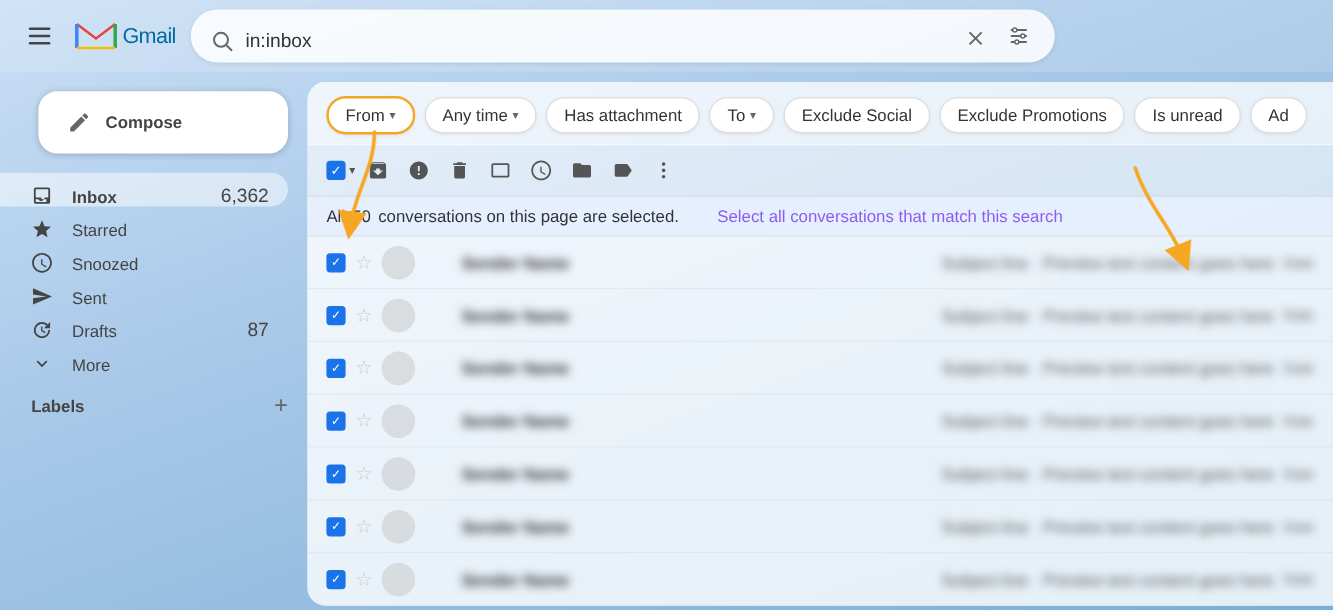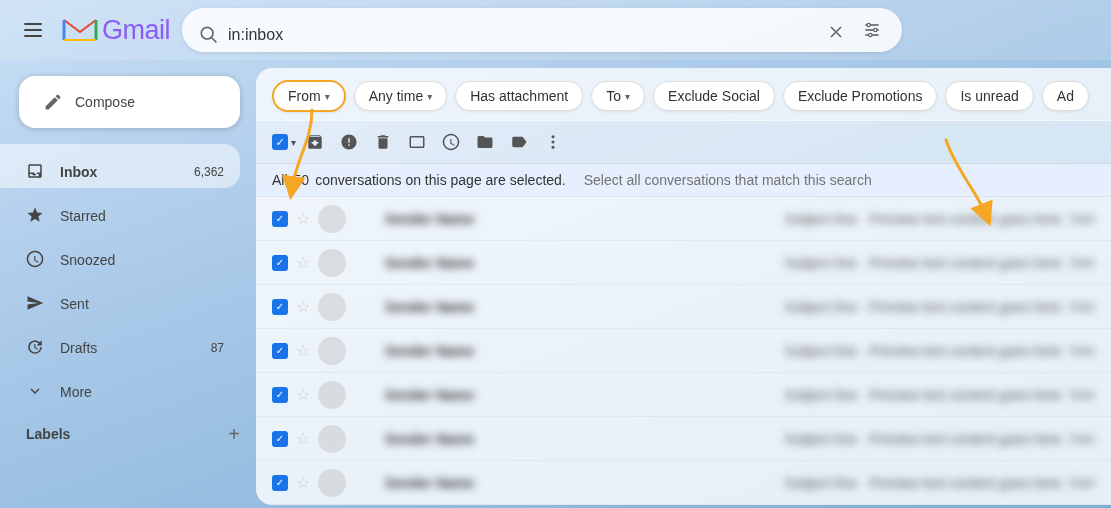--- a/index.html
+++ b/index.html
@@ -68,52 +68,52 @@
 
     
     .sidebar {
       width: 256px;
       flex-shrink: 0;
       padding: 8px 0;
       display: flex;
       flex-direction: column;
     }
     .compose-btn {
-      margin: 8px 16px 16px 19px;
+      margin: 8px 16px 16px 32px;
       background: white;
       border: none;
       border-radius: 16px;
       padding: 16px 24px;
       display: flex;
       align-items: center;
       gap: 12px;
       cursor: pointer;
       font-size: 14px;
-      font-weight: 400;
+      font-weight: 700;
       color: #444;
       box-shadow: 0 1px 6px rgba(0,0,0,0.2);
     }
     .compose-icon {
       width: 20px; height: 20px; flex-shrink: 0;
     }
     .nav-item {
       display: flex;
       align-items: center;
       padding: 16px 16px 4px 26px;
       gap: 16px;
       cursor: pointer;
       border-radius: 0 16px 16px 0;
       margin-right: 16px;
       font-size: 14px;
       color: #444;
-      height: 44px;
+      height: 28px;
     }
     .nav-item.active { background: rgba(255,255,255,0.5); font-weight: 600; }
     .nav-item-label { flex: 1; }
-    .nav-item-count { font-size: 12px; color: #444; font-weight: 500; }
+    .nav-item-count { font-size: 16px; color: #444; font-weight: 500; }
     .nav-icon { width: 18px; text-align: center; }
 
     .labels-section {
       display: flex;
       align-items: center;
       padding: 8px 16px 4px 26px;
       font-size: 14px;
       font-weight: 600;
       color: #444;
       margin-top: 8px;
@@ -200,24 +200,24 @@
       background: rgba(232, 240, 254, 0.85);
       padding: 8px 16px;
       font-size: 14px;
       color: #333;
       display: flex;
       align-items: center;
       gap: 6px;
       border-bottom: 1px solid rgba(200,200,200,0.3);
     }
     .select-all-link {
-      color: #737373;
+      color: #8b5cf6;
       cursor: pointer;
       text-decoration: none;
-      margin-left: 12px;
+      margin-left: 26px;
     }
     .bold-50 { font-weight: 400; }
 
     
     .email-list { flex: 1; overflow-y: auto; }
     .email-row {
       display: flex;
       align-items: center;
       padding: 6px 16px;
       gap: 8px;
@@ -279,21 +279,21 @@
   </button>
 
   <div class="gmail-logo">
     <svg width="36" height="28" viewBox="0 0 36 28">
       <path d="M2 4 L18 16 L34 4 L34 24 L2 24 Z" fill="none" stroke="#ddd" stroke-width="1.5"></path>
       <path d="M2 4 L18 16 L34 4" fill="none" stroke="#ea4335" stroke-width="2"></path>
       <path d="M2 4 L2 24" fill="none" stroke="#4285f4" stroke-width="3"></path>
       <path d="M34 4 L34 24" fill="none" stroke="#34a853" stroke-width="3"></path>
       <path d="M2 24 L34 24" fill="none" stroke="#fbbc05" stroke-width="2"></path>
     </svg>
-    <span style="font-size:27px;color:#8b5cf6;font-weight:400;letter-spacing:-0.5px">Gmail</span>
+    <span style="font-size:18px;color:#0369a1;font-weight:400;letter-spacing:-0.5px">Gmail</span>
   </div>
 
   <div class="search-bar">
     <svg class="search-icon-svg" width="20" height="20" viewBox="0 0 24 24" fill="none" stroke="#666" stroke-width="2">
       <circle cx="11" cy="11" r="7"></circle>
         <line x1="16.5" y1="16.5" x2="22" y2="22"></line>
     </svg>
     <input type="text" value="in:inbox" style="">
     <button class="search-close-btn">
       <svg width="20" height="20" viewBox="0 0 24 24" fill="none" stroke="#666" stroke-width="2">

